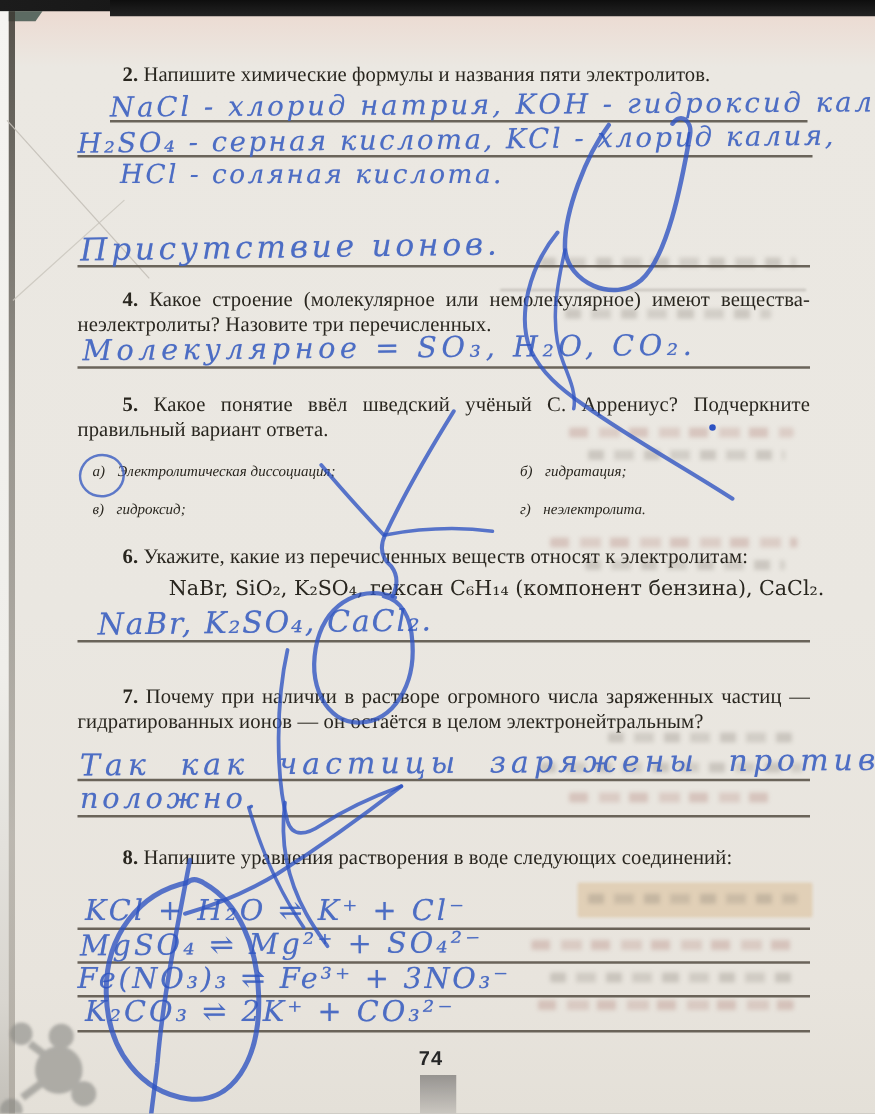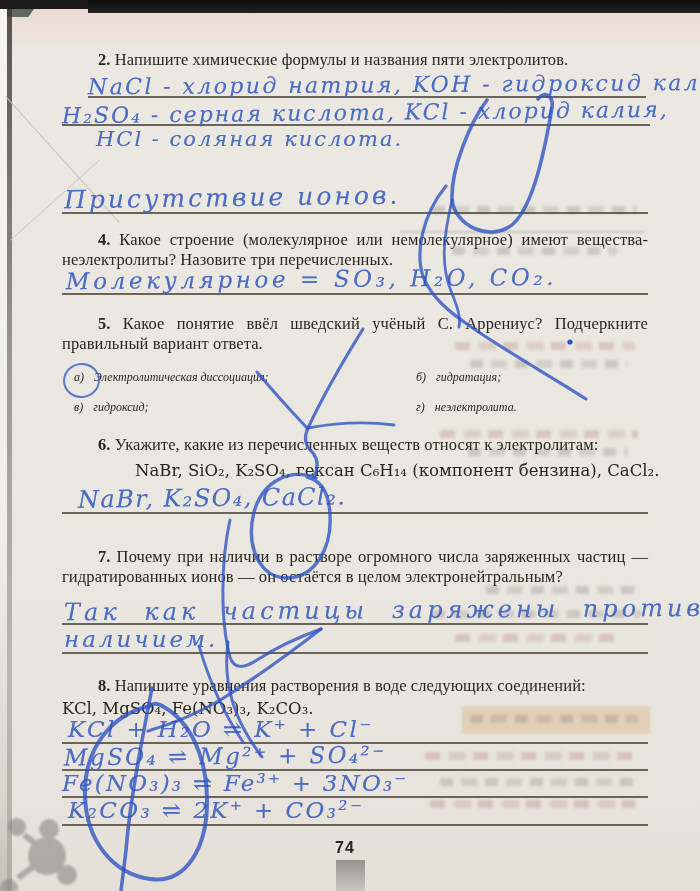--- a/index.html
+++ b/index.html
@@ -99,24 +99,23 @@
 
   <p class="q" style="top:435px"><span class="num">6.</span> <span>Укажите, какие из перечисленных веществ относят к электролитам:</span></p>
   <div class="formula" style="position:absolute;left:135px;top:461px;font-size:16.5px;color:#29261f">NaBr, SiO₂, K₂SO₄, гексан C₆H₁₄ (компонент бензина), CaCl₂.</div>
   <div class="rule" style="left:62px;top:512px;width:586px"></div>
   <div class="hw" style="left:78px;top:484px;font-size:24px;letter-spacing:1.4px;transform:rotate(-.7deg)">NaBr, K₂SO₄, CaCl₂.</div>
 
   <p class="q" style="top:547px"><span class="num">7.</span> <span>Почему при наличии в растворе огромного числа заряженных частиц — гидратированных ионов — он остаётся в целом электронейтральным?</span></p>
   <div class="rule" style="left:62px;top:623px;width:586px"></div>
   <div class="rule" style="left:62px;top:652px;width:586px"></div>
   <div class="hw" style="left:64px;top:596px;font-size:24px;letter-spacing:4px;word-spacing:12px;transform:rotate(-.4deg)">Так как частицы заряжены противо-</div>
-  <div class="hw" style="left:64px;top:626px;font-size:23px;letter-spacing:3px">наличием.</div>
+  <div class="hw" style="left:64px;top:626px;font-size:23px;letter-spacing:3px">положно.</div>
 
   <p class="q" style="top:676px"><span class="num">8.</span> <span>Напишите уравнения растворения в воде следующих соединений:</span></p>
-  <div class="formula" style="position:absolute;left:62px;top:699px;font-size:16.5px;color:#29261f">KCl, MgSO₄, Fe(NO₃)₃, K₂CO₃.</div>
   <div class="rule" style="left:62px;top:742px;width:586px"></div>
   <div class="rule" style="left:62px;top:769px;width:586px"></div>
   <div class="rule" style="left:62px;top:796px;width:586px"></div>
   <div class="rule" style="left:62px;top:824px;width:586px"></div>
   <div class="hw" style="left:68px;top:716px;font-size:23px;letter-spacing:2.4px">KCl + H₂O ⇌ K⁺ + Cl⁻</div>
   <div class="hw" style="left:64px;top:743px;font-size:23px;letter-spacing:2.4px;transform:rotate(-.5deg)">MgSO₄ ⇌ Mg²⁺ + SO₄²⁻</div>
   <div class="hw" style="left:62px;top:770px;font-size:23px;letter-spacing:2.2px">Fe(NO₃)₃ ⇌ Fe³⁺ + 3NO₃⁻</div>
   <div class="hw" style="left:68px;top:797px;font-size:23px;letter-spacing:2.4px">K₂CO₃ ⇌ 2K⁺ + CO₃²⁻</div>
 
   <svg class="overlay" width="700" height="891" viewBox="0 0 700 891">

